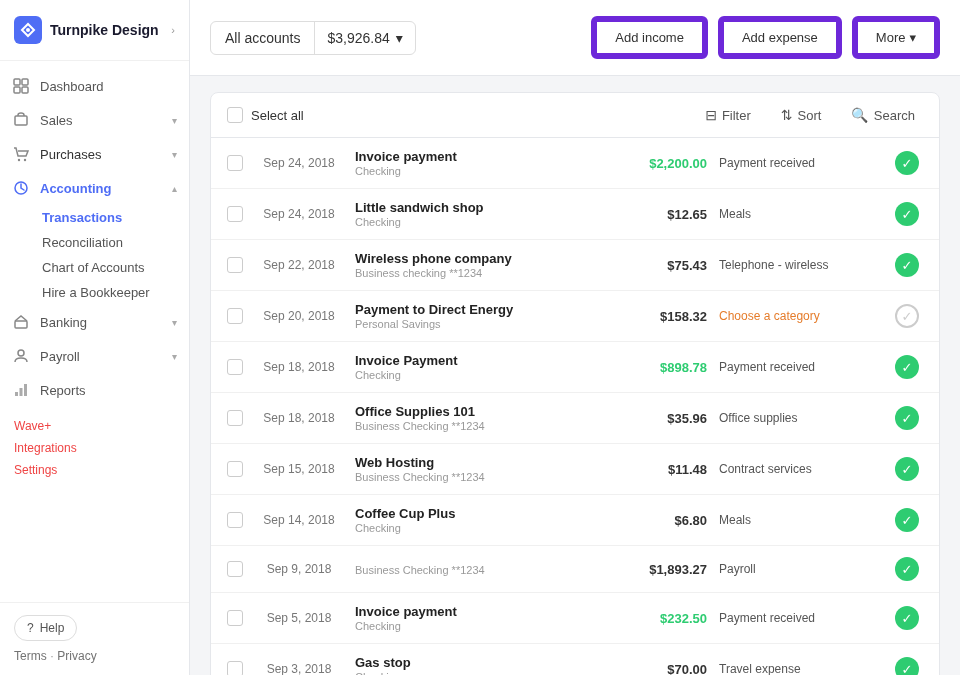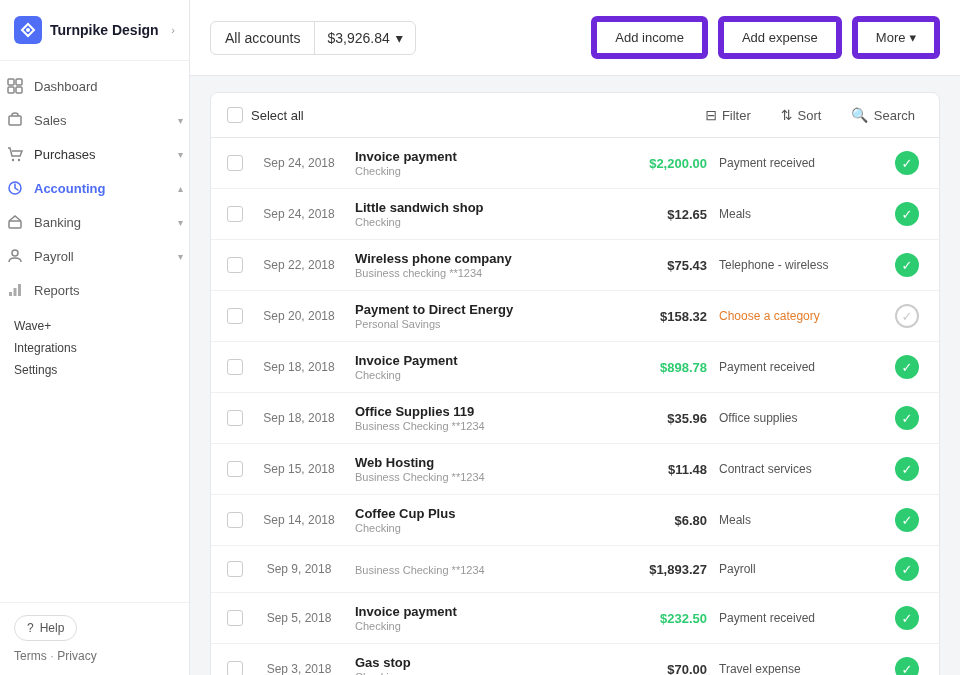--- a/index.html
+++ b/index.html
@@ -6,35 +6,35 @@
     body { font-family: -apple-system, BlinkMacSystemFont, 'Segoe UI', sans-serif; background: #f4f5f7; display: flex; height: 675px; width: 960px; overflow: hidden; font-size: 13px; color: #333; }
 
     
     .sidebar { width: 190px; background: #fff; border-right: 1px solid #e5e7eb; display: flex; flex-direction: column; height: 100%; flex-shrink: 0; }
     .sidebar-header { padding: 16px 14px; display: flex; align-items: center; gap: 8px; border-bottom: 1px solid #f0f0f0; }
     .sidebar-logo { width: 28px; height: 28px; background: #4f6df5; border-radius: 6px; display: flex; align-items: center; justify-content: center; color: white; font-size: 14px; font-weight: bold; }
     .sidebar-title { font-size: 14px; font-weight: 600; color: #1a1a2e; }
     .sidebar-chevron { margin-left: auto; color: #999; font-size: 11px; }
 
     .sidebar-nav { flex: 1; overflow-y: auto; padding: 8px 0; }
-    .nav-item { display: flex; align-items: center; padding: 8px 6px; cursor: pointer; color: #555; font-size: 13px; gap: 10px; border-radius: 0; }
+    .nav-item { display: flex; align-items: center; padding: 8px 12px; cursor: pointer; color: #555; font-size: 13px; gap: 10px; border-radius: 0; }
     .nav-item.active-parent { color: #333; font-weight: 500; }
     .nav-item .nav-icon { width: 18px; height: 18px; display: flex; align-items: center; justify-content: center; color: #888; flex-shrink: 0; }
     .nav-item .nav-chevron { margin-left: auto; font-size: 10px; color: #aaa; }
 
     .sub-nav { padding-left: 42px; }
     .sub-nav-item { padding: 5px 14px 5px 0; cursor: pointer; color: #555; font-size: 13px; display: block; }
     .sub-nav-item.active { color: #4f6df5; font-weight: 600; }
 
     .sidebar-footer { padding: 12px 14px; border-top: 1px solid #f0f0f0; }
     .sidebar-footer-links { font-size: 12px; color: #999; }
     .sidebar-footer-links a { color: #737373; text-decoration: none; }
     .help-btn { display: flex; align-items: center; gap: 6px; background: #fff; border: 1px solid #ddd; border-radius: 20px; padding: 5px 12px; font-size: 12px; cursor: pointer; margin-bottom: 8px; color: #555; width: fit-content; }
 
-    .sidebar-extra { padding: 4px 14px; font-size: 12px; color: #404040; cursor: pointer; }
+    .sidebar-extra { padding: 4px 14px; font-size: 12px; color: #ef4444; cursor: pointer; }
 
     
     .main { flex: 1; display: flex; flex-direction: column; overflow: hidden; }
 
     .main-header { background: #fff; border-bottom: 1px solid #e5e7eb; padding: 16px 20px; display: flex; align-items: center; justify-content: space-between; }
     .account-selector { display: flex; align-items: center; gap: 0; background: #fff; border: 1px solid #ddd; border-radius: 6px; overflow: hidden; }
     .account-label { padding: 8px 14px; font-size: 14px; color: #333; font-weight: 500; border-right: 1px solid #ddd; }
     .account-amount { padding: 8px 12px; font-size: 14px; color: #333; display: flex; align-items: center; gap: 6px; cursor: pointer; text-align: center; }
 
     .header-actions { display: flex; align-items: center; gap: 10px; }
@@ -131,20 +131,26 @@
       <span class="nav-icon" style="color:#4f6df5;">
         <svg width="16" height="16" viewBox="0 0 16 16">
             <circle cx="8" cy="8" r="6" fill="none" stroke="currentColor" stroke-width="1.5"></circle>
             <path d="M8 4 L8 8 L11 10" fill="none" stroke="currentColor" stroke-width="1.5" stroke-linecap="round"></path>
           </svg>
       </span>
       <span style="color:#4f6df5; font-weight:600;">Accounting</span>
       <span class="nav-chevron">▴</span>
     </div>
 
+    <div class="sub-nav">
+      <a class="sub-nav-item active">Transactions</a>
+      <a class="sub-nav-item">Reconciliation</a>
+      <a class="sub-nav-item">Chart of Accounts</a>
+      <a class="sub-nav-item">Hire a Bookkeeper</a>
+    </div>
 
     <div class="nav-item">
       <span class="nav-icon">
         <svg width="16" height="16" viewBox="0 0 16 16">
             <rect x="2" y="7" width="12" height="7" rx="1" fill="none" stroke="currentColor" stroke-width="1.5"></rect>
             <path d="M2 7 L8 2 L14 7" fill="none" stroke="currentColor" stroke-width="1.5"></path>
           </svg>
       </span>
       <span>Banking</span>
       <span class="nav-chevron">▾</span>
@@ -296,21 +302,21 @@
     <div class="row-amount income">$898.78</div>
     <div class="row-category ">Payment received</div>
     <div class="row-status">
               <div class="status-check">✓</div>
             </div>
   </div>
           <div class="transaction-row">
     <div class="row-checkbox"></div>
     <div class="row-date">Sep 18, 2018</div>
     <div class="row-description">
-      <div class="row-desc-title">Office Supplies 119</div>
+      <div class="row-desc-title">Office Supplies 101</div>
       <div class="row-desc-sub">Business Checking **1234</div>
     </div>
     <div class="row-amount expense">$35.96</div>
     <div class="row-category ">Office supplies</div>
     <div class="row-status">
               <div class="status-check">✓</div>
             </div>
   </div>
           <div class="transaction-row">
     <div class="row-checkbox"></div>

